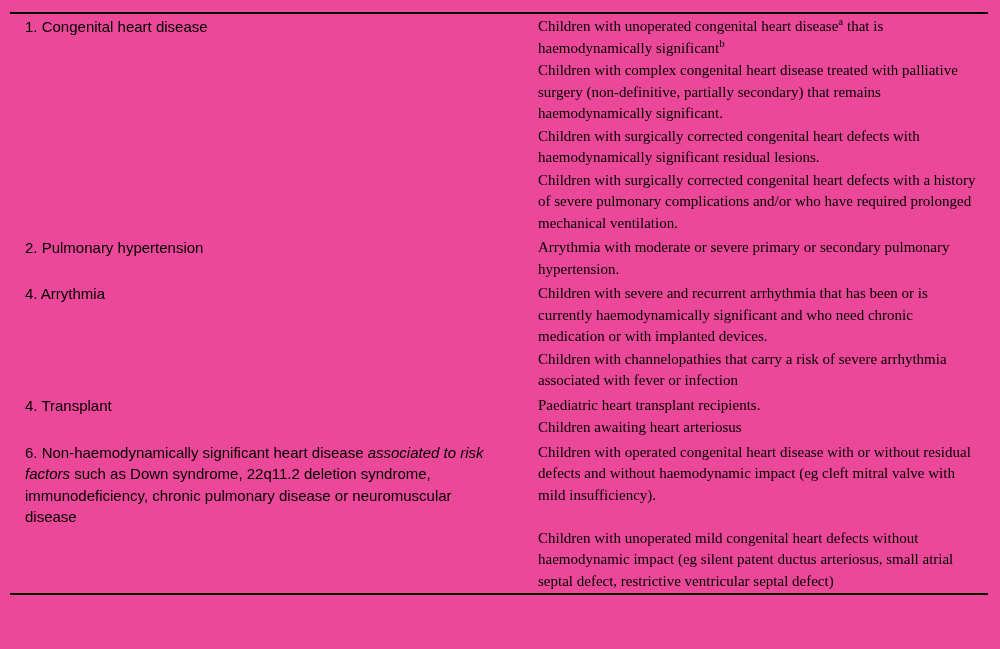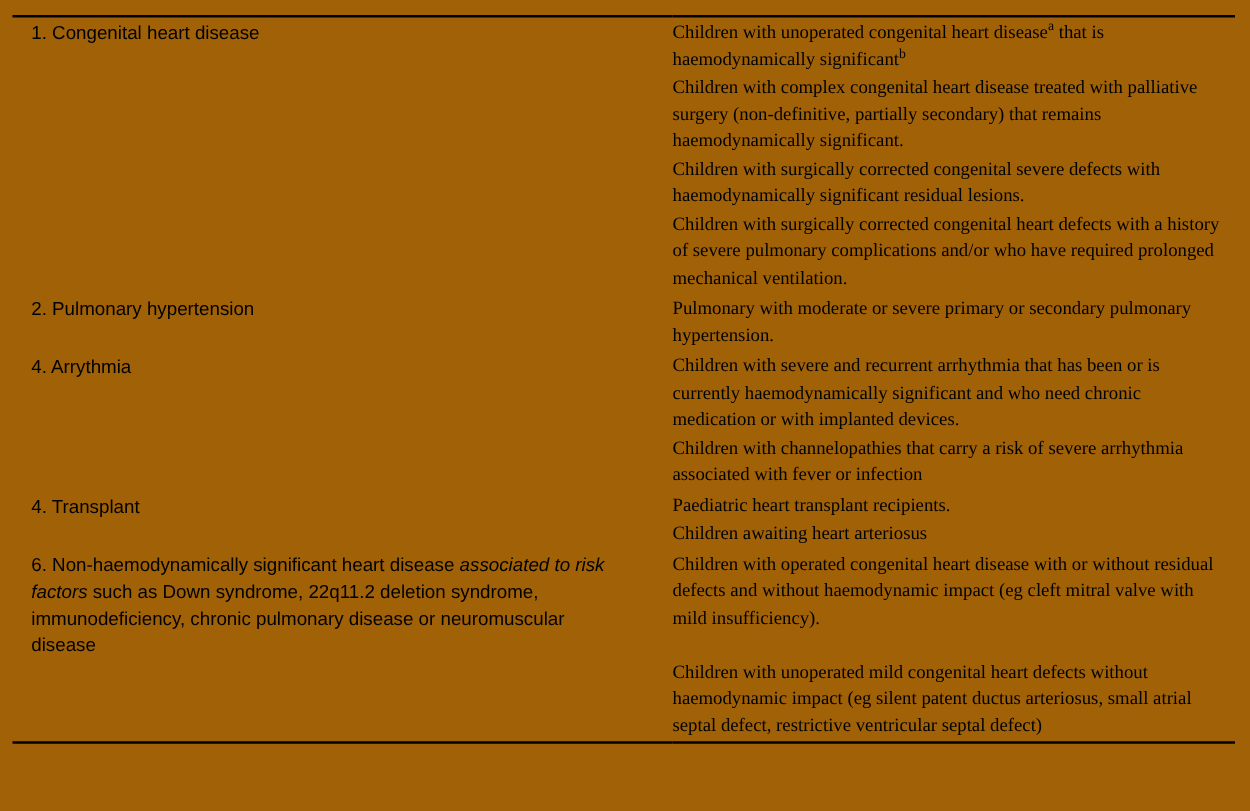--- a/index.html
+++ b/index.html
@@ -4,21 +4,21 @@
 <style>
   html, body {
     margin: 0;
     padding: 0;
     background: #ffffff;
   }
   .page {
     position: relative;
     width: 1000px;
     height: 649px;
-    background: #a16207;
+    background: #ec4899;
     box-sizing: border-box;
     padding: 12px 12px 0 10px;
     font-family: "Liberation Sans", "DejaVu Sans", sans-serif;
     color: #000000;
     overflow: hidden;
   }
   table.criteria-table {
     border-collapse: collapse;
     width: 978px;
     border-top: 2px solid #000000;
@@ -64,30 +64,30 @@
 <div class="page">
   <table class="criteria-table">
     <tbody>
         <tr>
           <td class="category-cell">
             <p class="cell-para">1. Congenital heart disease</p>
           </td>
           <td class="description-cell">
             <p class="cell-para">Children with unoperated congenital heart disease<sup>a</sup> that is haemodynamically significant<sup>b</sup></p>
             <p class="cell-para">Children with complex congenital heart disease treated with palliative surgery (non-definitive, partially secondary) that remains haemodynamically significant.</p>
-            <p class="cell-para">Children with surgically corrected congenital severe defects with haemodynamically significant residual lesions.</p>
+            <p class="cell-para">Children with surgically corrected congenital heart defects with haemodynamically significant residual lesions.</p>
             <p class="cell-para">Children with surgically corrected congenital heart defects with a history of severe pulmonary complications and/or who have required prolonged mechanical ventilation.</p>
           </td>
         </tr>
         <tr>
           <td class="category-cell">
             <p class="cell-para">2. Pulmonary hypertension</p>
           </td>
           <td class="description-cell">
-            <p class="cell-para">Pulmonary with moderate or severe primary or secondary pulmonary hypertension.</p>
+            <p class="cell-para">Arrythmia with moderate or severe primary or secondary pulmonary hypertension.</p>
           </td>
         </tr>
         <tr>
           <td class="category-cell">
             <p class="cell-para">4. Arrythmia</p>
           </td>
           <td class="description-cell">
             <p class="cell-para">Children with severe and recurrent arrhythmia that has been or is currently haemodynamically significant and who need chronic medication or with implanted devices.</p>
             <p class="cell-para">Children with channelopathies that carry a risk of severe arrhythmia associated with fever or infection</p>
           </td>

